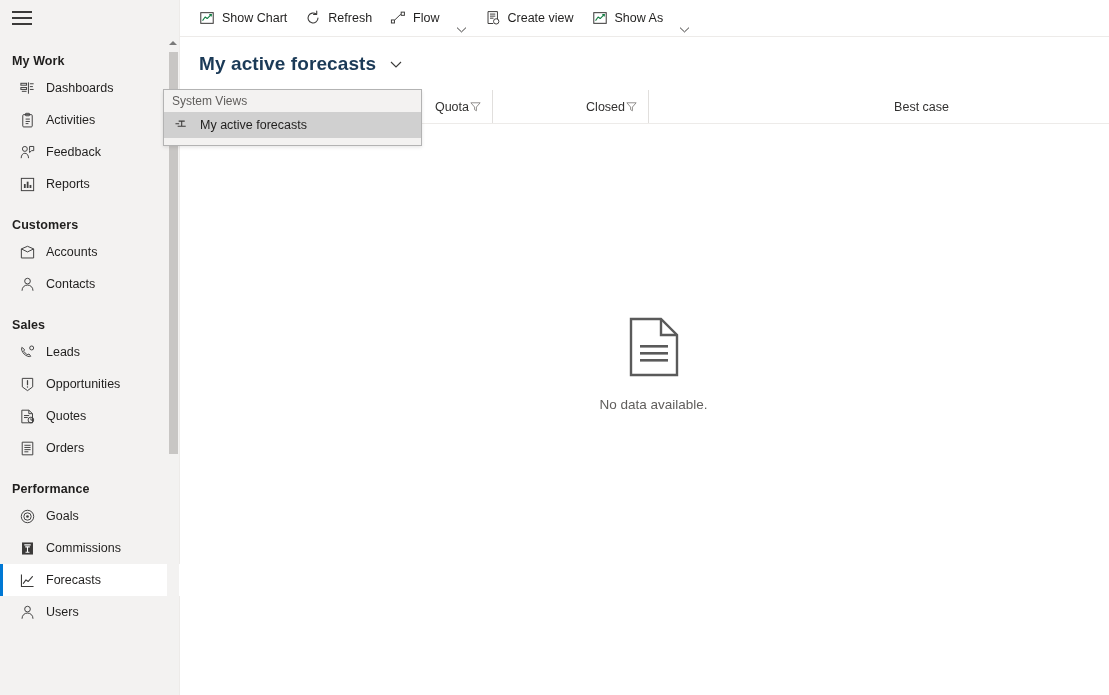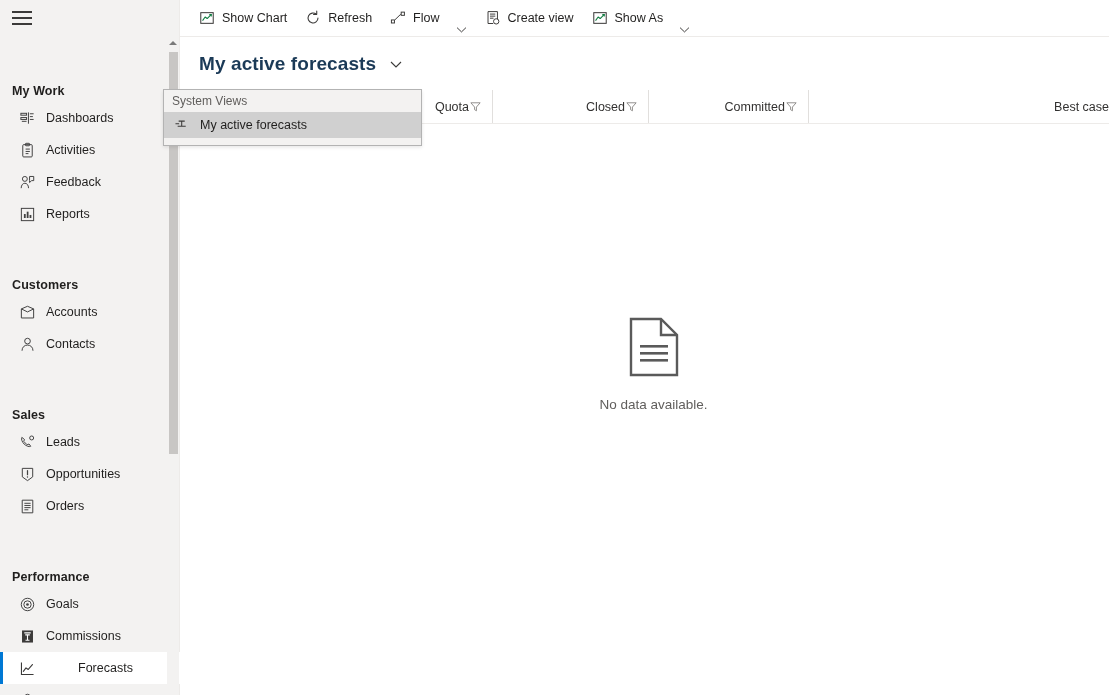--- a/index.html
+++ b/index.html
@@ -27,34 +27,33 @@
   .hamburger span { display: block; height: 2px; width: 20px; background: #3b3a39; border-radius: 0; }
 
   #nav-scroll-region {
     position: absolute; top: 36px; left: 0; width: 180px; height: 659px;
     overflow: hidden;
   }
   .nav-group-title {
     font-size: 12.5px; font-weight: bold; color: #201f1e;
     padding: 0 0 0 12px; height: 22px; line-height: 22px;
     letter-spacing: .1px;
-    margin-top: 30px;
   }
   .nav-item {
     display: flex; align-items: center; height: 32px;
     padding-left: 18px; cursor: pointer; position: relative;
     color: #201f1e; font-size: 12.5px;
   }
   .nav-item .nav-ico {
     width: 18px; height: 18px; flex: 0 0 18px;
     display: flex; align-items: center; justify-content: center;
     margin-right: 10px; color: #424242;
   }
   .nav-item .nav-lbl { white-space: nowrap; }
-  .nav-item.selected { background: #ffffff; font-weight: normal; gap: 32px; }
+  .nav-item.selected { background: #ffffff; font-weight: normal; }
   .nav-item.selected::before {
     content: ""; position: absolute; left: 0; top: 0;
     width: 3px; height: 32px; background: #0078d4;
   }
   .nav-spacer { height: 14px; }
 
   
   #nav-scrollbar {
     position: absolute; right: 0; top: 36px; width: 12px; height: 659px;
     background: #f3f2f1;
@@ -238,20 +237,32 @@
           </div>
           <div class="nav-item">
             <span class="nav-ico">
               <svg width="17" height="17" viewBox="0 0 18 18">
                 <path d="M3.5 2.5 H14.5 V11.5 L9 15.5 L3.5 11.5 Z" fill="none" stroke="#424242" stroke-width="1.05"></path>
                 <path d="M9 5 v4.2" stroke="#424242" stroke-width="1.3" stroke-linecap="round"></path>
                 <circle cx="9" cy="11.6" r="0.75" fill="#424242"></circle>
               </svg>
             </span>
             <span class="nav-lbl">Opportunities</span>
+          </div>
+          <div class="nav-item">
+            <span class="nav-ico">
+              <svg width="17" height="17" viewBox="0 0 18 18">
+                <path d="M3 2.3 H10.4 L14.3 6 V15.7 H3 Z" fill="none" stroke="#424242" stroke-width="1.05"></path>
+                <path d="M10.4 2.3 V6 H14.3" fill="none" stroke="#424242" stroke-width="1.05"></path>
+                <path d="M5.3 8 h5.5 M5.3 10.1 h4" fill="none" stroke="#424242" stroke-width="1.05"></path>
+                <circle cx="12.6" cy="12.7" r="3" fill="none" stroke="#424242" stroke-width="1.05"></circle>
+                <path d="M12.6 10.9 v1.9 h1.5" fill="none" stroke="#424242" stroke-width="1.05"></path>
+              </svg>
+            </span>
+            <span class="nav-lbl">Quotes</span>
           </div>
           <div class="nav-item">
             <span class="nav-ico">
               <svg width="17" height="17" viewBox="0 0 18 18">
                 <path d="M3.4 2.3 H14.6 V15.7 H3.4 Z" fill="none" stroke="#424242" stroke-width="1.05"></path>
                 <path d="M5.7 5.6 h6.6 M5.7 7.9 h6.6 M5.7 10.2 h6.6 M5.7 12.5 h4.2" fill="none" stroke="#424242" stroke-width="1.05"></path>
               </svg>
             </span>
             <span class="nav-lbl">Orders</span>
           </div>
@@ -389,28 +400,20 @@
       <div class="col" style="width: 156px;">
         <span class="col-lbl">Quota</span>
         <span class="filter-ico">
           <svg width="13" height="13" viewBox="0 0 14 14">
             <path d="M2 3 H12 L8 7.6 V11.6 L6 10.4 V7.6 Z" fill="none" stroke="#8a8886" stroke-width="1"></path>
           </svg>
         </span>
       </div>
       <div class="col" style="width: 156px;">
         <span class="col-lbl">Closed</span>
-        <span class="filter-ico">
-          <svg width="13" height="13" viewBox="0 0 14 14">
-            <path d="M2 3 H12 L8 7.6 V11.6 L6 10.4 V7.6 Z" fill="none" stroke="#8a8886" stroke-width="1"></path>
-          </svg>
-        </span>
-      </div>
-      <div class="col" style="width: 160px;">
-        <span class="col-lbl">Committed</span>
         <span class="filter-ico">
           <svg width="13" height="13" viewBox="0 0 14 14">
             <path d="M2 3 H12 L8 7.6 V11.6 L6 10.4 V7.6 Z" fill="none" stroke="#8a8886" stroke-width="1"></path>
           </svg>
         </span>
       </div>
       <div class="col" style="width: 301px;">
         <span class="col-lbl">Best case</span>
       </div>
     </div>

